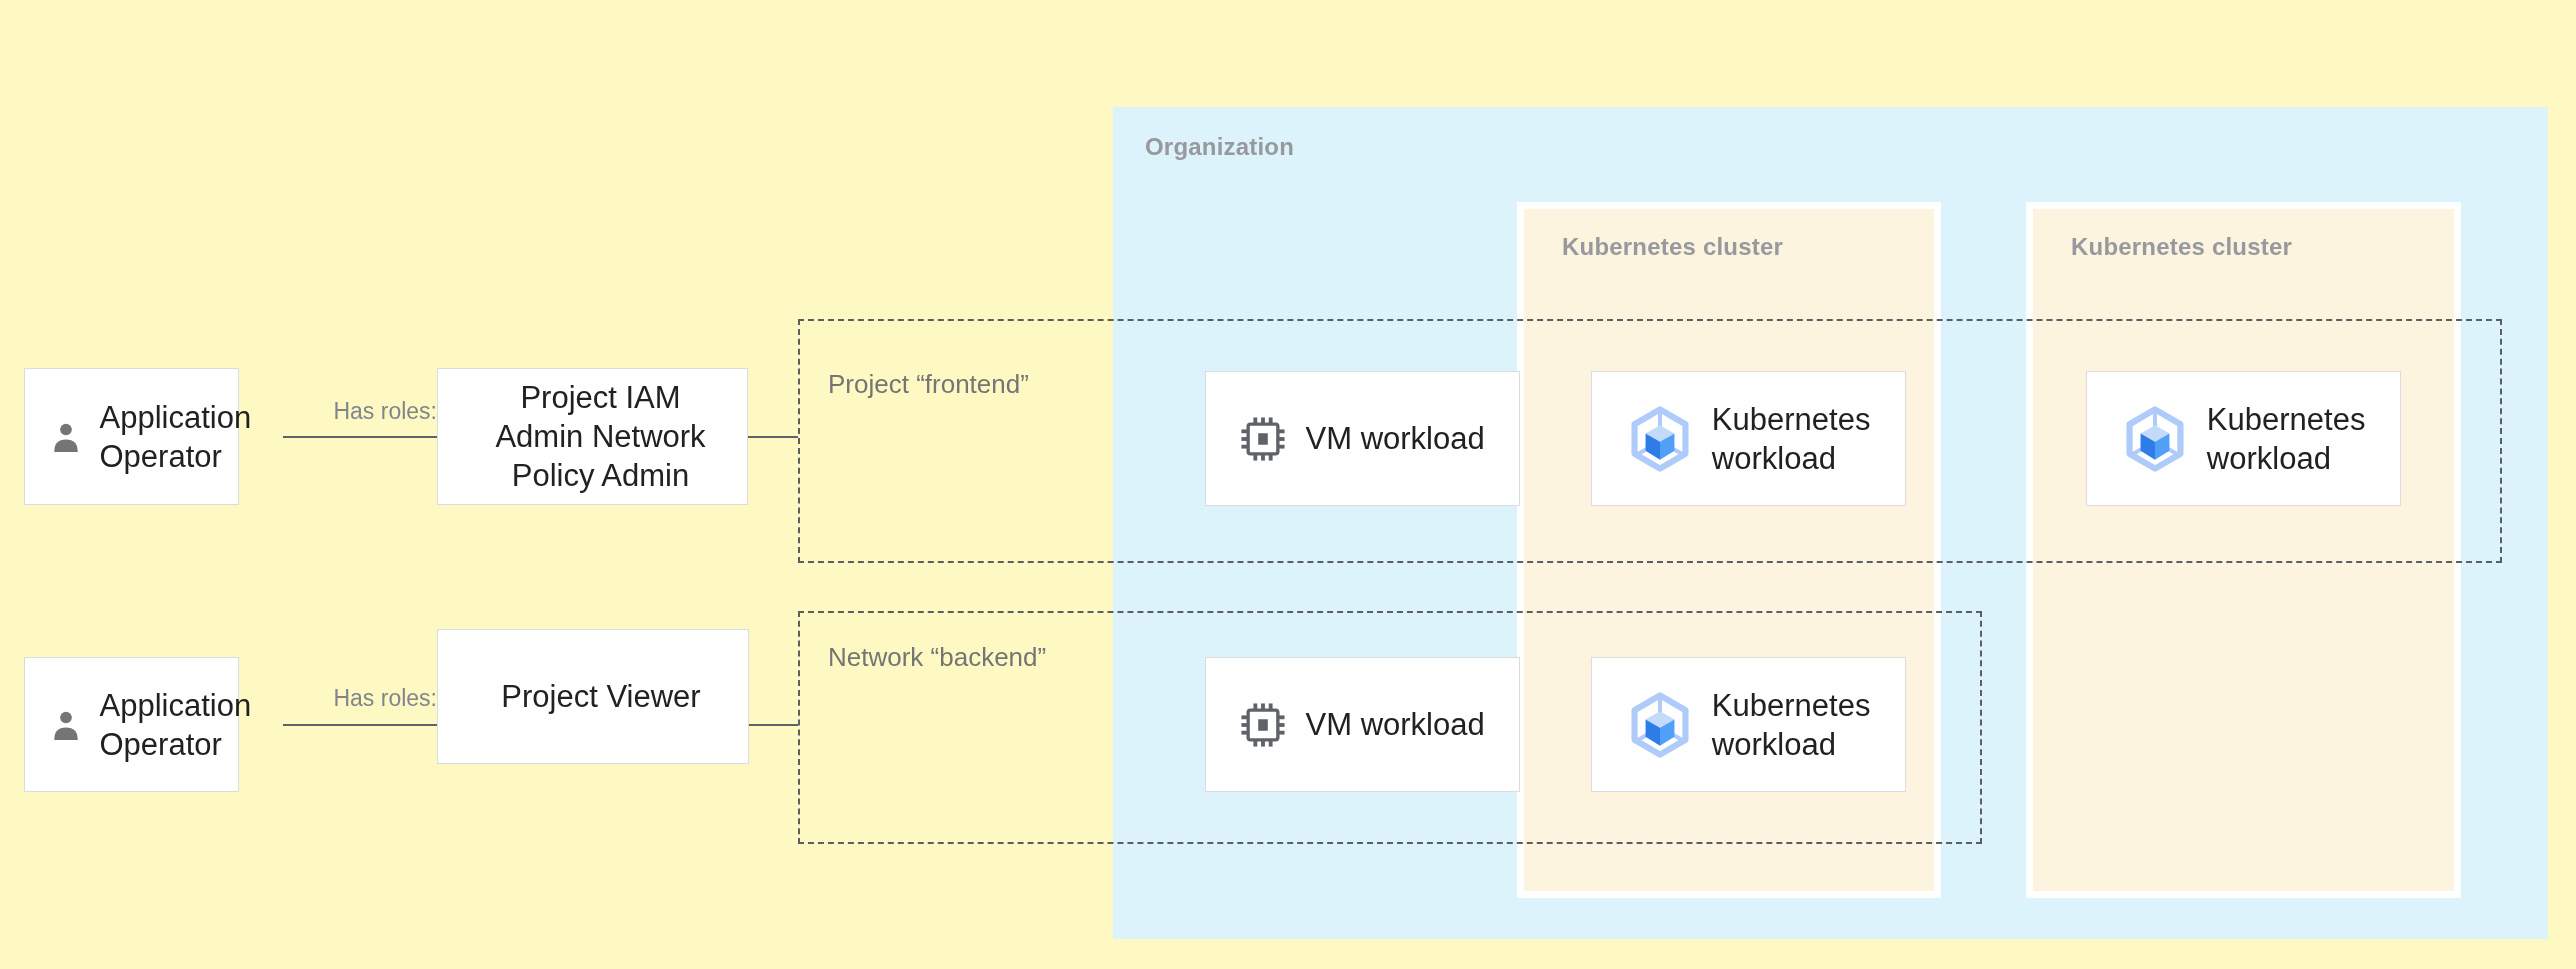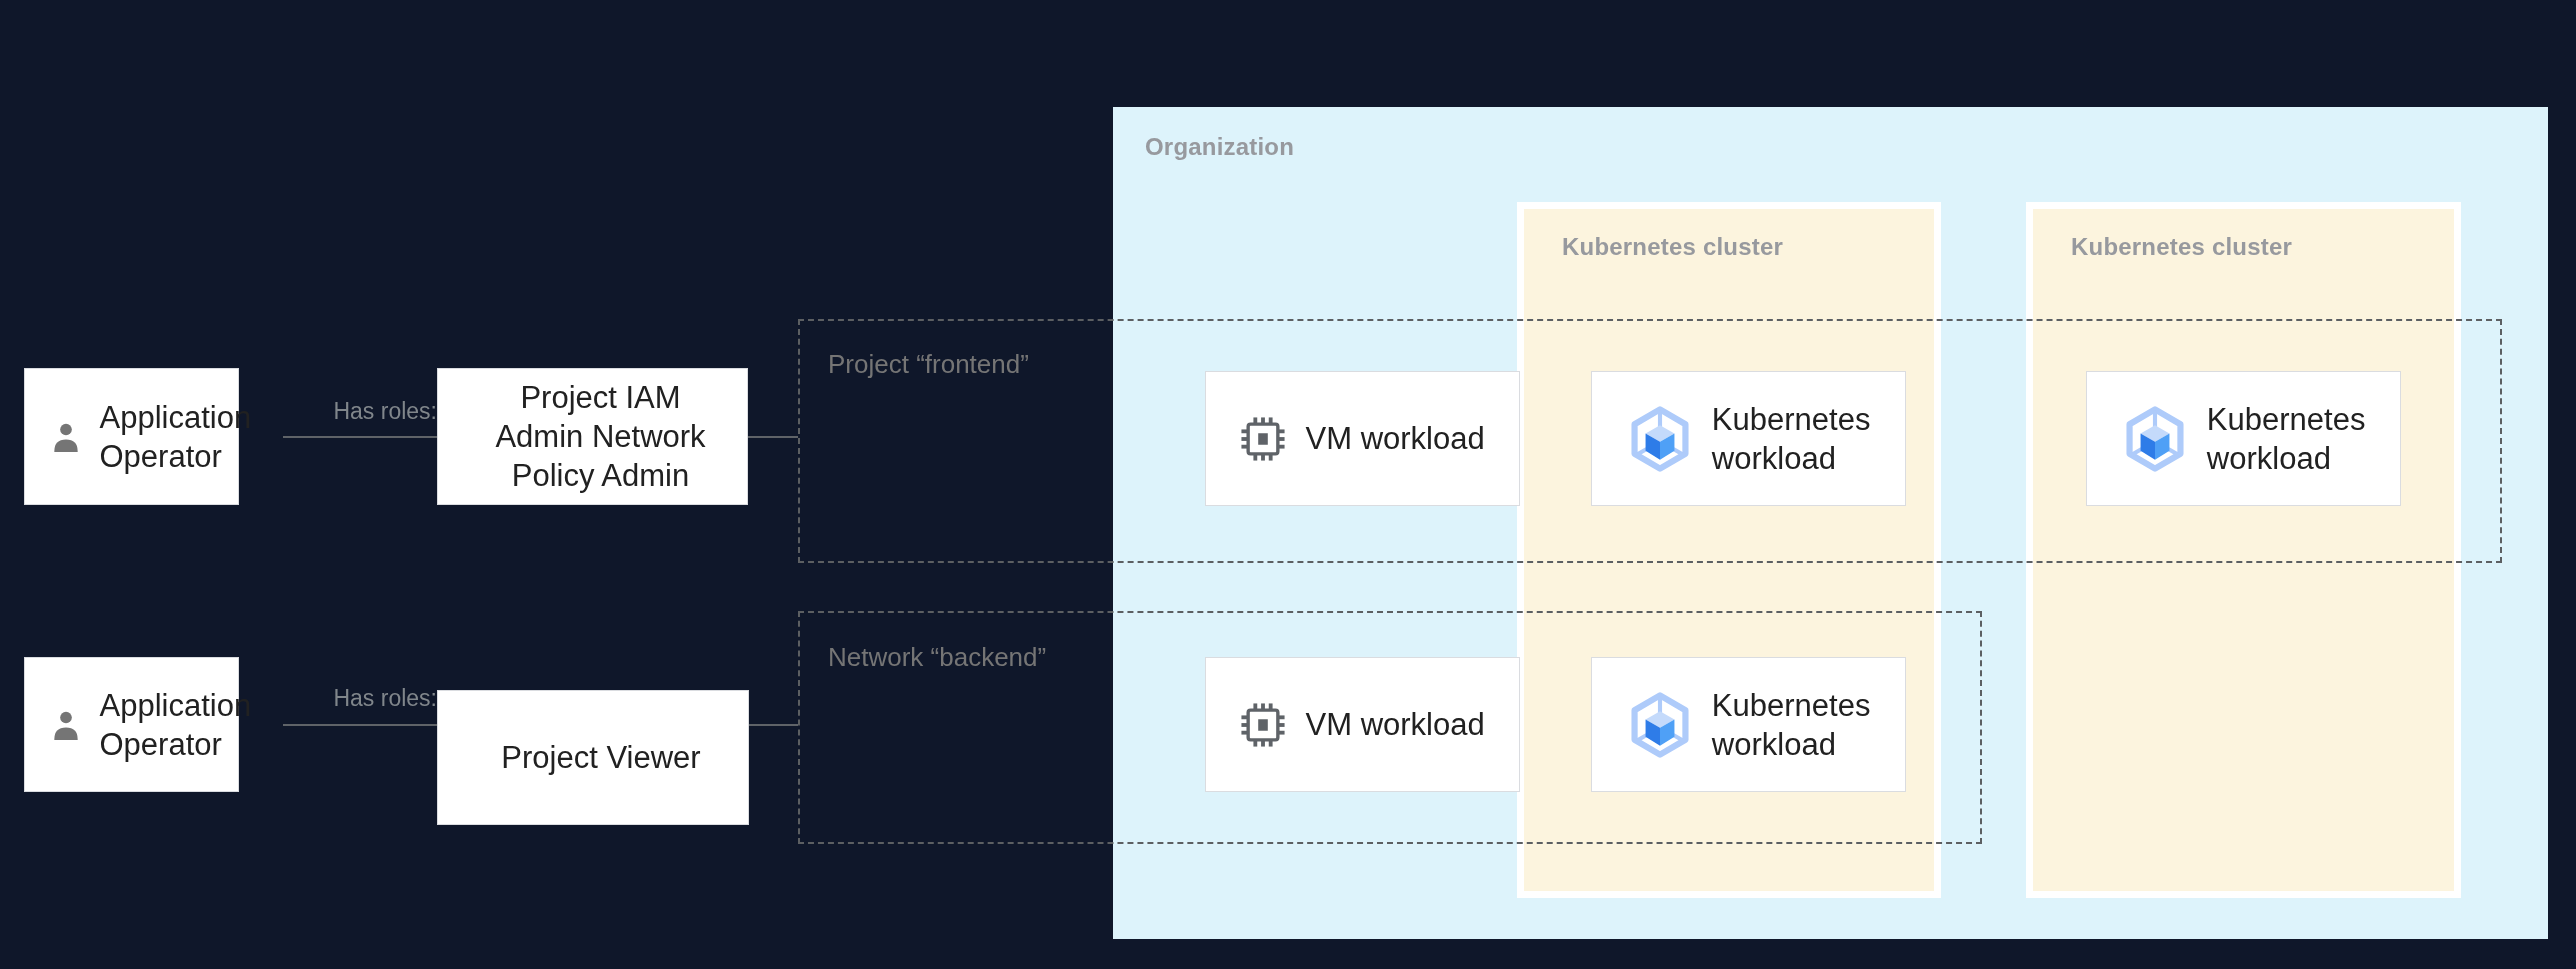--- a/index.html
+++ b/index.html
@@ -16,61 +16,61 @@
     --person-icon:#757575;
     --chip-icon:#5F6368;
     --gke-outline:#AECBFA;
     --gke-face-top:#C4DAFB;
     --gke-face-left:#2E7CE8;
     --gke-face-right:#4FA0F6;
   }
   *{box-sizing:border-box;margin:0;padding:0;}
   html,body{background:#fff;}
   .stage{
-    position:relative;width:2576px;height:970px;background:#0f172a;
+    position:relative;width:2576px;height:970px;background:#fef9c3;
     font-family:"Liberation Sans",sans-serif;overflow:hidden;
   }
   
   .org-zone{position:absolute;left:1113px;top:107px;width:1435px;height:832px;
     background:var(--organization-fill);z-index:1;}
   .cluster-zone{position:absolute;top:209px;height:682px;background:var(--cluster-fill);
     box-shadow:0 0 0 7px #ffffff;z-index:2;}
   .cluster-1{left:1524px;width:410px;}
   .cluster-2{left:2033px;width:421px;}
   .zone-label{position:absolute;font-size:24px;font-weight:700;color:var(--zone-label);
     letter-spacing:0.2px;white-space:nowrap;}
   .org-zone .zone-label{left:32px;top:26px;}
   .cluster-zone .zone-label{left:38px;top:23.5px;}
   
   .project-box{position:absolute;border:2.1px dashed var(--dashed-border);z-index:3;}
   .project-frontend{left:798px;top:319px;width:1704px;height:244px;}
   .project-backend{left:798px;top:611px;width:1184px;height:233px;}
   .project-label{position:absolute;left:28px;font-size:26px;color:var(--project-label);
     white-space:nowrap;}
-  .project-frontend .project-label{top:28px;}
+  .project-frontend .project-label{top:48px;}
   .project-backend .project-label{top:29px;}
   
   .connector{position:absolute;height:2.1px;background:var(--connector);z-index:3;}
   .conn-1a{left:283px;top:436px;width:154px;}
   .conn-1b{left:748px;top:436px;width:50px;}
   .conn-2a{left:283px;top:724px;width:154px;}
   .conn-2b{left:749px;top:724px;width:49px;}
   .relation-label{position:absolute;left:283px;width:154px;text-align:right;
     font-size:23px;color:var(--relation-label);z-index:4;}
   .relation-1{top:398px;}
   .relation-2{top:685px;}
   
   .node{position:absolute;background:#fff;border:1.4px solid var(--node-border);
     display:flex;align-items:center;z-index:4;color:var(--text);padding-left:16px;}
   .actor-node{left:23.5px;width:215px;padding-left:21px;gap:14px;}
   .actor-1{top:368px;height:137px;}
   .actor-2{top:657px;height:135px;}
   .role-node{left:437px;justify-content:center;text-align:center;}
   .role-1{top:368px;width:311px;height:137px;}
-  .role-2{top:690px;width:312px;height:135px;}
+  .role-2{top:629px;width:312px;height:135px;}
   .node-label{font-size:31px;line-height:39px;white-space:pre-line;}
   
   .card{position:absolute;width:315px;height:135px;background:#fff;
     border:1.4px solid var(--card-border);display:flex;align-items:center;
     justify-content:center;gap:19.3px;z-index:4;color:var(--text);}
   .row-1{top:371px;}
   .row-2{top:657px;}
   .vm-col{left:1171px;margin-left:34px;}
   .k8s-col-1{left:1591px;}
   .k8s-col-2{left:2086px;}

